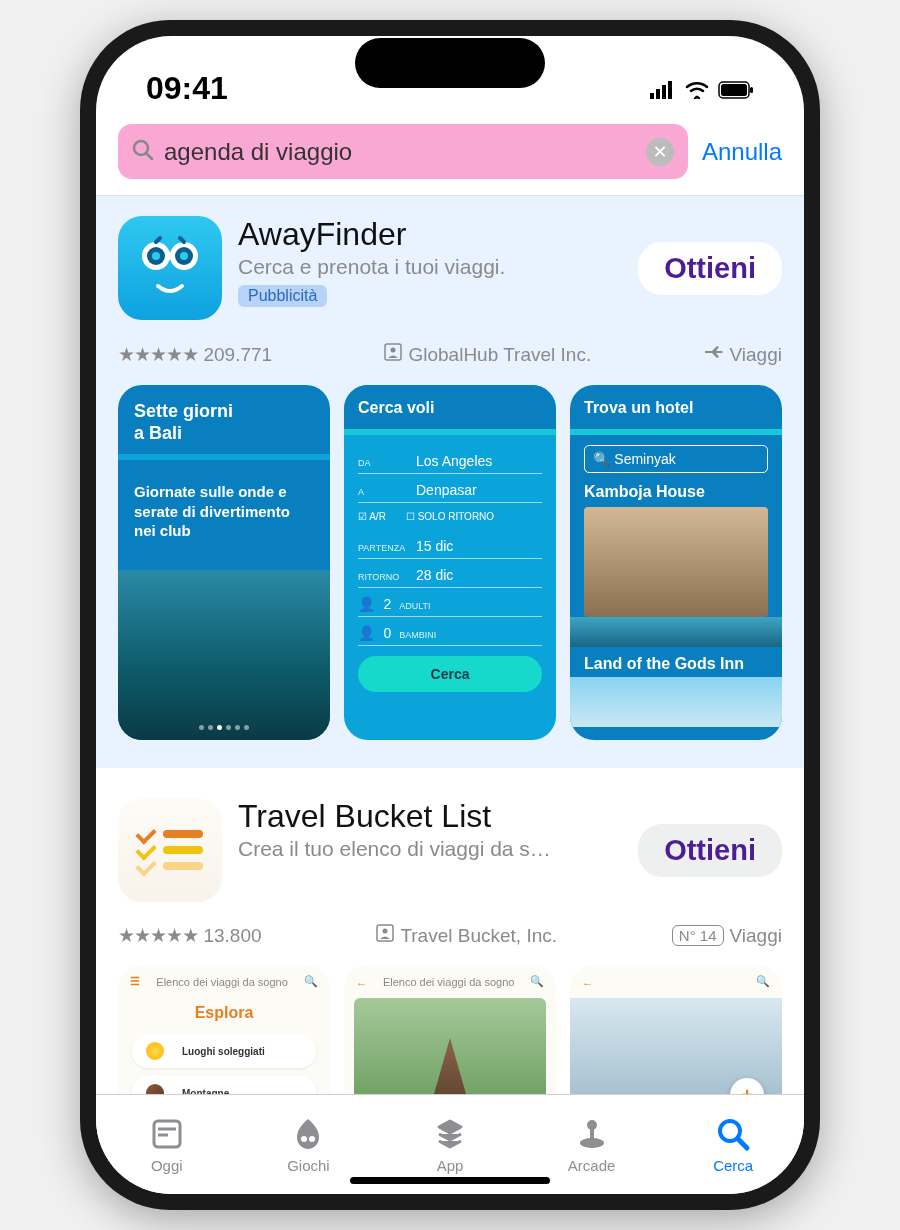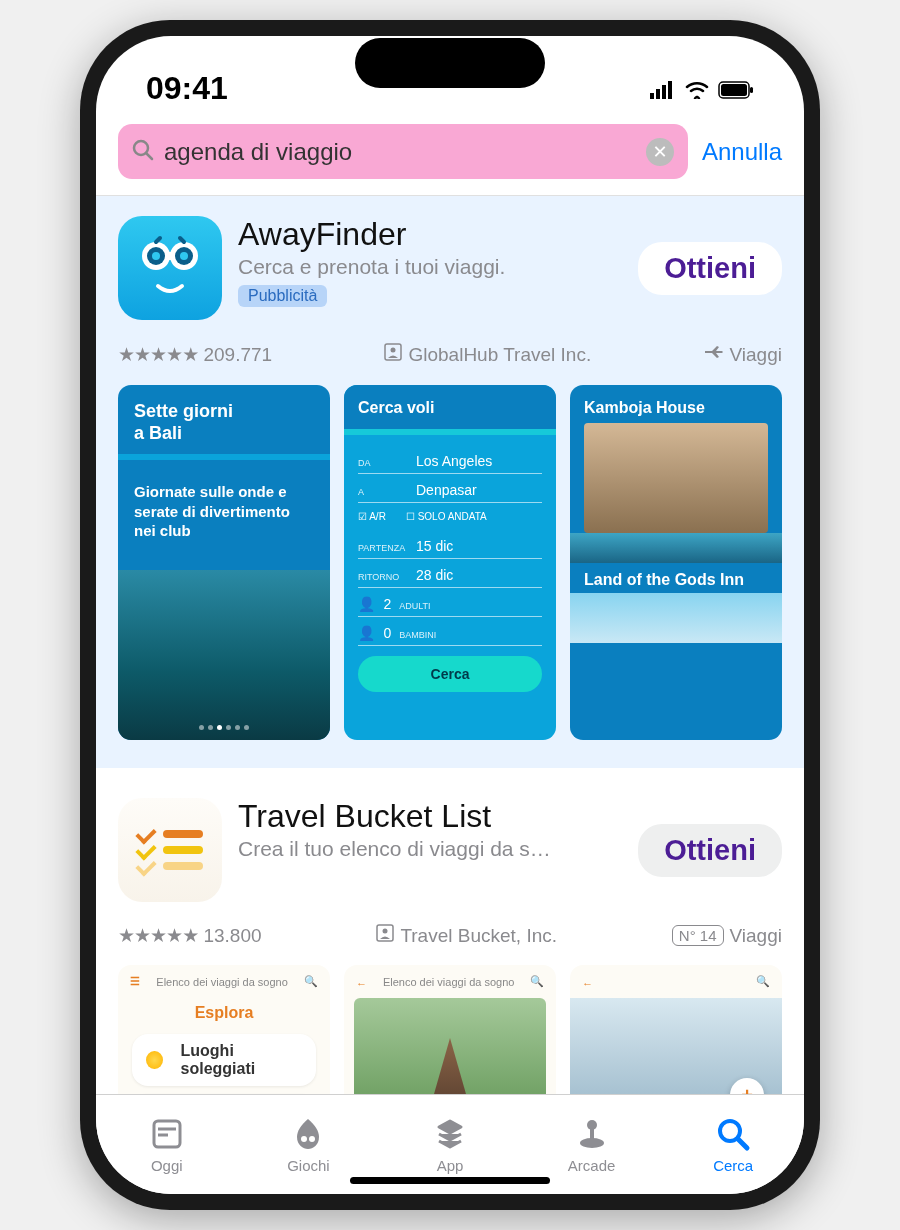--- a/index.html
+++ b/index.html
@@ -131,21 +131,21 @@
     margin-bottom: 18px;
     font-size: 19px;
     color: #8a8a8e;
   }
   .stars { color: #8a8a8e; letter-spacing: -1px; }
   .dev, .cat { display: flex; align-items: center; gap: 6px; }
   .cat .rank-pill { border:1.5px solid #8a8a8e; border-radius:6px; padding:1px 6px; font-size:15px; }
   .shots { display: flex; gap: 14px; }
   .shot {
     flex: 1;
-    border-radius: 13px;
+    border-radius: 24px;
     overflow: hidden;
     color: #fff;
     font-size: 15px;
     height: 355px;
     position: relative;
     background: #0a7fbf;
   }
   .shot-hd { padding: 14px 14px 12px; font-weight: 700; font-size: 16px; border-bottom: 8px solid #0aa4db;}
   .shot-body { padding: 10px 14px; font-size: 14px; }
   .shot1 .tag { font-weight:700; font-size:18px; line-height:1.2; }
@@ -162,21 +162,21 @@
   .shot3 .srch { border:1.5px solid #fff; border-radius:5px; padding:5px 8px; font-size:14px; margin-bottom:10px;}
   .shot3 .hotel-img { height:110px; background:linear-gradient(180deg,#d4b896,#8a7050); border-radius:4px; margin:6px 0;}
   .shot3 .hotel-name { font-weight:700; font-size:16px; margin:4px 0;}
   .shot3 .palm { height:50px; background:linear-gradient(180deg,#88d4f0,#c9e8f5);}
   .result2 { padding: 30px 22px 0; }
   .shots2 .shot { background:#fdfbf5; color:#333; height:200px; }
   .shots2 .sh-top { display:flex; align-items:center; justify-content:space-between; padding:10px 12px; font-size:11px; color:#888;}
   .shots2 .menu-icn { color:#e67e22; font-weight:700;}
   .shots2 .srch-icn { color:#e67e22;}
   .shots2 .esplora { color:#e67e22; font-weight:700; text-align:center; font-size:16px; margin:6px 0 12px;}
-  .shots2 .pill { background:#fff; border-radius:16px; padding:8px 14px; margin:8px 14px; font-size:16px; font-weight:600; display:flex; align-items:center; gap:18px; box-shadow:0 1px 3px rgba(0,0,0,0.08);}
+  .shots2 .pill { background:#fff; border-radius:16px; padding:8px 14px; margin:8px 14px; font-size:10px; font-weight:600; display:flex; align-items:center; gap:18px; box-shadow:0 1px 3px rgba(0,0,0,0.08);}
   .shots2 .pill .em { width:18px; height:18px; border-radius:50%; }
   .shots2 .pagoda { height:110px; background:linear-gradient(180deg,#a5c99a 0%,#6b9d5f 100%); margin:0 10px; border-radius:6px; display:flex; align-items:flex-end; justify-content:center;}
   .shots2 .pagoda-t { width:40px; height:70px; background:linear-gradient(180deg,#8b6547,#5a4030); clip-path: polygon(50% 0,100% 100%,0 100%);}
   .shots2 .skyline { height:100px; background:linear-gradient(180deg,#d8e8f0,#a5c0d0); margin-bottom:6px; position:relative;}
   .shots2 .fab { position:absolute; bottom:-14px; right:18px; width:34px; height:34px; border-radius:50%; background:#fff; color:#e67e22; font-size:20px; font-weight:700; display:flex; align-items:center; justify-content:center; box-shadow:0 2px 6px rgba(0,0,0,0.2);}
   .tab-bar {
     height: 100px;
     border-top: 1px solid #d0d0d0;
     display: flex;
     background: rgba(255,255,255,0.95);
@@ -327,21 +327,21 @@
               <div class="field">
                   <span class="lbl">DA</span>
                   <span>Los Angeles</span>
                 </div>
               <div class="field">
                   <span class="lbl">A</span>
                   <span>Denpasar</span>
                 </div>
               <div class="row2">
                 <span>☑ <span>A/R</span></span>
-                <span>☐ <span>SOLO ANDATA</span></span>
+                <span>☐ <span>SOLO RITORNO</span></span>
               </div>
               <div class="field">
                   <span class="lbl">PARTENZA</span>
                   <span>15 dic</span>
                 </div>
               <div class="field">
                   <span class="lbl">RITORNO</span>
                   <span>28 dic</span>
                 </div>
               <div class="field">
@@ -351,21 +351,23 @@
                 </div>
               <div class="field">
                   <span>👤</span>
                   <span>0</span> 
                   <span class="lbl" style="width:auto">BAMBINI</span>
                 </div>
               <div class="cerca-btn">Cerca</div>
             </div>
           </div>
           <div class="shot shot3">
+            <div class="shot-hd" style="border-bottom:6px solid #16c9d9">Trova un hotel</div>
             <div class="shot-body">
+              <div class="srch">🔍 <span>Seminyak</span></div>
               <div class="hotel-name">Kamboja House</div>
               <div class="hotel-img"></div>
               <div style="height:30px;background:linear-gradient(180deg,#3da5c5,#1a6585);margin:-6px -14px 8px"></div>
               <div class="hotel-name">Land of the Gods Inn</div>
               <div class="palm" style="margin:4px -14px -10px"></div>
             </div>
           </div>
         </div>
       </div>
 

